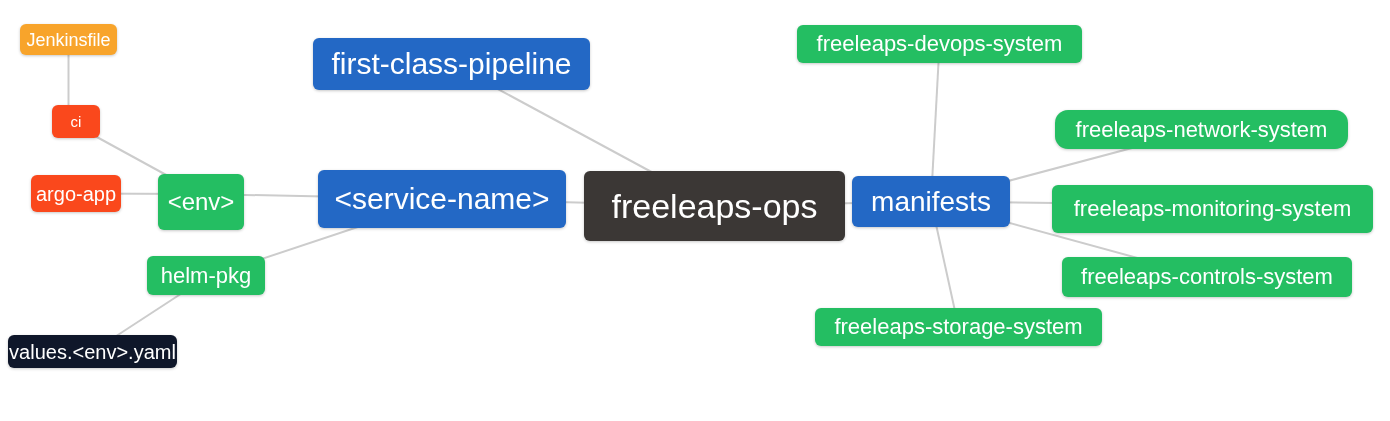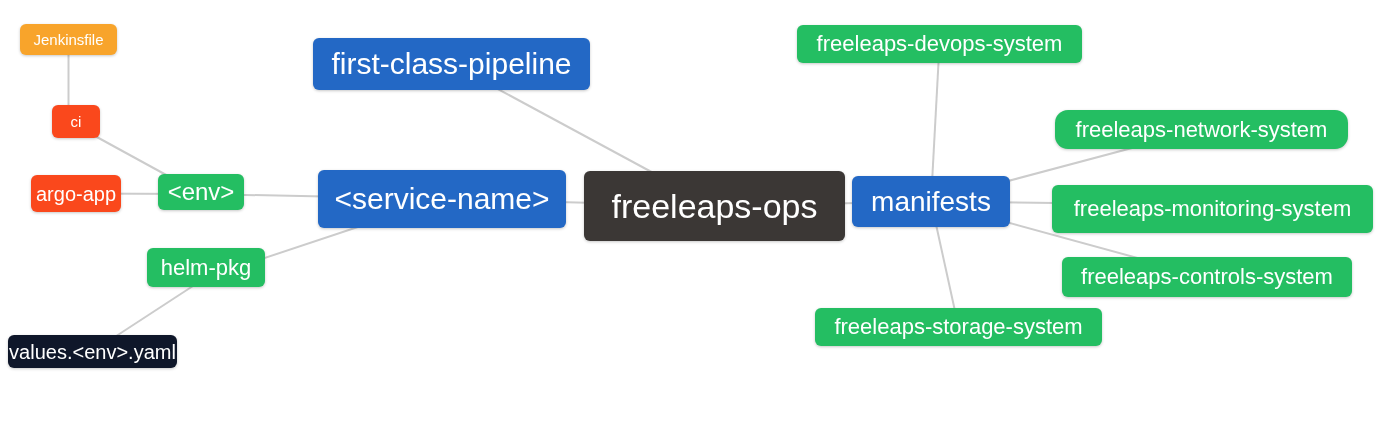--- a/index.html
+++ b/index.html
@@ -49,23 +49,23 @@
       <line x1="931" y1="201.5" x2="1201.5" y2="129.5" stroke="#cccccc" stroke-width="2"></line>
       <line x1="931" y1="201.5" x2="1212.5" y2="205" stroke="#cccccc" stroke-width="2"></line>
       <line x1="931" y1="201.5" x2="1207" y2="277" stroke="#cccccc" stroke-width="2"></line>
       <line x1="931" y1="201.5" x2="958.5" y2="327" stroke="#cccccc" stroke-width="2"></line>
     </svg>
 
 <div class="node" style="left: 584px; top: 171px; width: 261px; height: 70px; font-size: 34px; background: rgb(59, 55, 53);">freeleaps-ops</div>
     <div class="node" style="left: 313px; top: 38px; width: 277px; height: 52px; font-size: 30px; background: rgb(35, 104, 197);">first-class-pipeline</div>
     <div class="node" style="left: 318px; top: 170px; width: 248px; height: 58px; font-size: 30px; background: rgb(35, 104, 197);">&lt;service-name&gt;</div>
     <div class="node" style="left: 852px; top: 176px; width: 158px; height: 51px; font-size: 28px; background: rgb(35, 104, 197);">manifests</div>
-    <div class="node" style="left: 158px; top: 174px; width: 86px; height: 36px; font-size: 24px; background: rgb(36, 190, 98);">&lt;env&gt;</div>
-    <div class="node" style="left: 147px; top: 248px; width: 118px; height: 39px; font-size: 22px; background: rgb(36, 190, 98);">helm-pkg</div>
-    <div class="node" style="left: 20px; top: 24px; width: 97px; height: 31px; font-size: 15px; background: rgb(248, 164, 43);">Jenkinsfile</div>
+    <div class="node" style="left: 158px; top: 174px; width: 86px; height: 56px; font-size: 24px; background: rgb(36, 190, 98);">&lt;env&gt;</div>
+    <div class="node" style="left: 147px; top: 256px; width: 118px; height: 39px; font-size: 22px; background: rgb(36, 190, 98);">helm-pkg</div>
+    <div class="node" style="left: 20px; top: 24px; width: 97px; height: 31px; font-size: 18px; background: rgb(248, 164, 43);">Jenkinsfile</div>
     <div class="node" style="left: 52px; top: 105px; width: 48px; height: 33px; font-size: 15px; background: rgb(250, 72, 28);">ci</div>
     <div class="node" style="left: 31px; top: 175px; width: 90px; height: 37px; font-size: 20px; background: rgb(250, 72, 28);">argo-app</div>
     <div class="node" style="left: 8px; top: 335px; width: 169px; height: 33px; font-size: 20px; background: #0f172a;">values.&lt;env&gt;.yaml</div>
     <div class="node" style="left: 797px; top: 25px; width: 285px; height: 38px; font-size: 22px; background: rgb(36, 190, 98);">freeleaps-devops-system</div>
     <div class="node" style="left: 1055px; top: 110px; width: 293px; height: 39px; font-size: 22px; background: rgb(36, 190, 98); border-radius: 13px;">freeleaps-network-system</div>
     <div class="node" style="left: 1052px; top: 185px; width: 321px; height: 48px; font-size: 22px; background: rgb(36, 190, 98);">freeleaps-monitoring-system</div>
     <div class="node" style="left: 1062px; top: 257px; width: 290px; height: 40px; font-size: 22px; background: rgb(36, 190, 98);">freeleaps-controls-system</div>
     <div class="node" style="left: 815px; top: 308px; width: 287px; height: 38px; font-size: 22px; background: rgb(36, 190, 98);">freeleaps-storage-system</div>
   </div>
 

